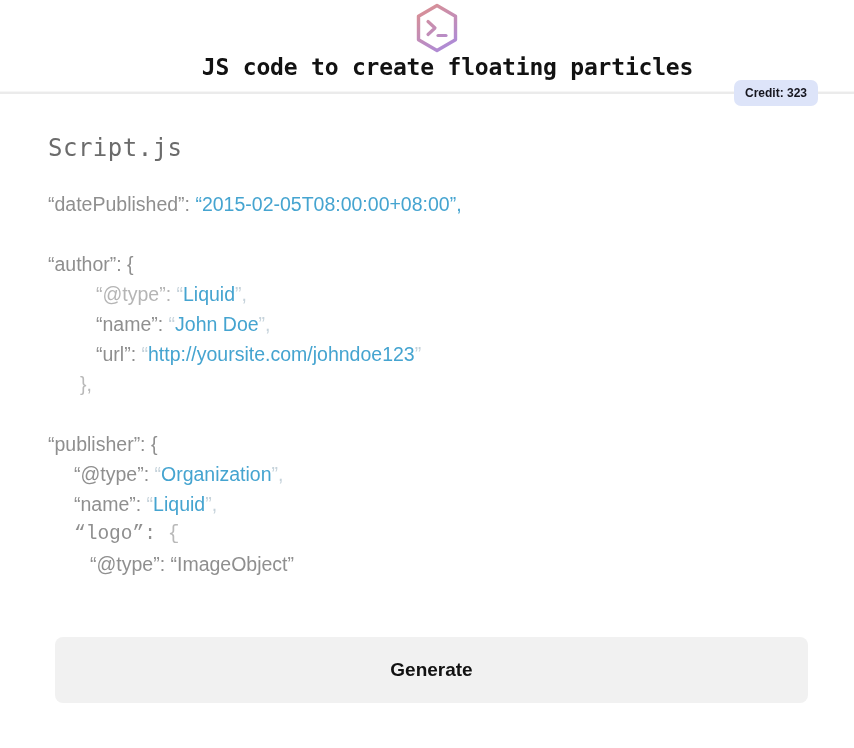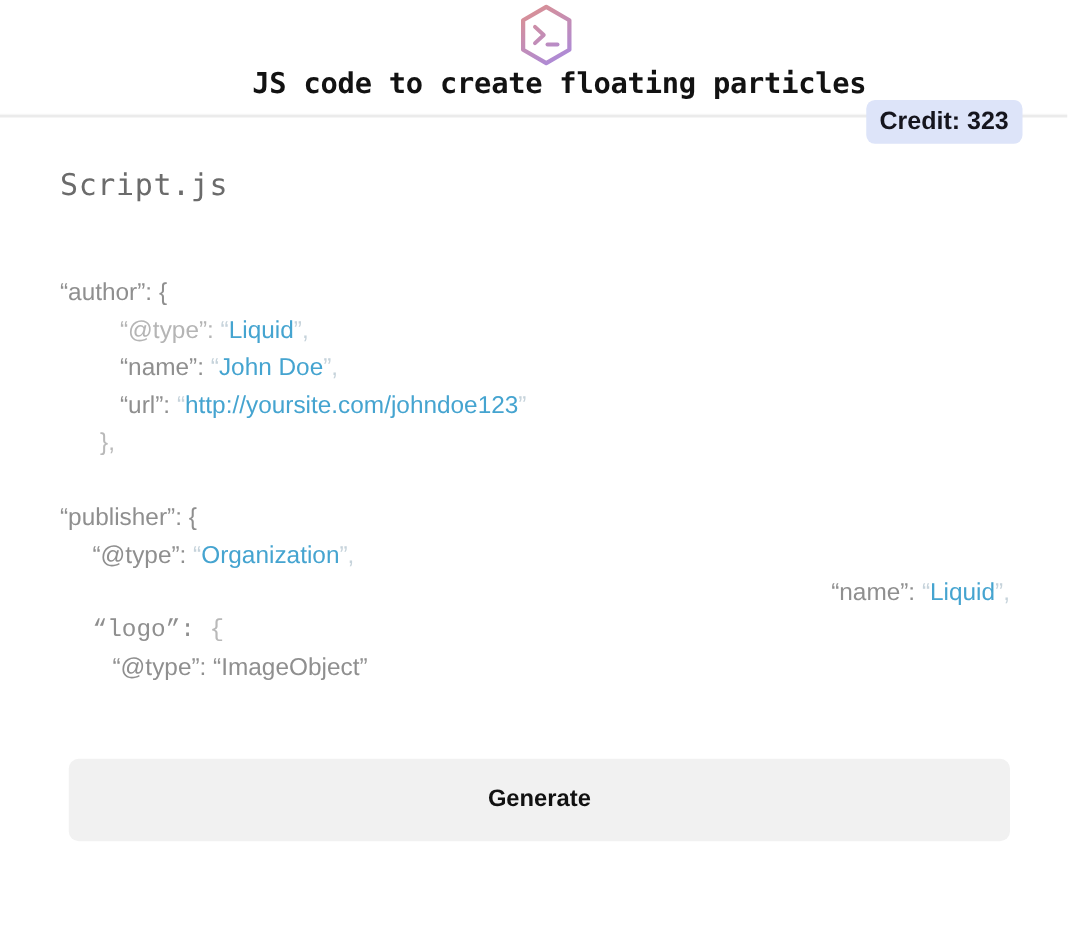--- a/index.html
+++ b/index.html
@@ -17,21 +17,21 @@
   }
   .logo { width:48px; height:52px; flex:0 0 auto; margin-top:2px; }
   .app-title {
     font-family:"DejaVu Sans Mono","Liberation Mono",monospace;
     font-size:23px; font-weight:700; color:#121212;
     margin-left:22px; letter-spacing:-0.2px; white-space:nowrap;
   }
   .credit-badge {
     margin-left:auto;
     background:#dde4f9; color:#15151e;
-    font-size:20px; font-weight:700;
+    font-size:12px; font-weight:700;
     padding:6px 11px; border-radius:7px; white-space:nowrap;text-align:center;
   }
 
   
   .main { padding:40px 46px 0 48px; }
   .filename {
     font-family:"DejaVu Sans Mono","Liberation Mono",monospace;
     font-size:24px; font-weight:500; color:#6b6b6b; letter-spacing:0.5px;
   }
   .code-block { margin-top:27px; font-size:19.5px; line-height:30px; }
@@ -67,30 +67,31 @@
     <polyline points="15,19.5 22,26 15,32.5" stroke="url(#hexgrad)" stroke-width="3.2" stroke-linecap="round" stroke-linejoin="round" fill="none"></polyline>
     <line x1="25" y1="33.5" x2="33" y2="33.5" stroke="url(#hexgrad)" stroke-width="3.2" stroke-linecap="round"></line>
   </svg>
   <div class="app-title">JS code to create floating particles</div>
   <div class="credit-badge">Credit: 323</div>
 </div>
 
 <div class="main">
   <div class="filename">Script.js</div>
   <div class="code-block">
+      <div class="code-line" style="padding-left: 0px;"><span class="tok-key">“datePublished”: </span><span class="tok-value">“2015-02-05T08:00:00+08:00”,</span></div>
       <div class="code-line" style="padding-left: 0px;">&nbsp;</div>
       <div class="code-line" style="padding-left: 0px;"><span class="tok-key">“author”: {</span></div>
       <div class="code-line" style="padding-left: 48px;"><span class="tok-key-light">“@type”: </span><span class="tok-quote">“</span><span class="tok-value">Liquid</span><span class="tok-quote">”,</span></div>
       <div class="code-line" style="padding-left: 48px;"><span class="tok-key">“name”: </span><span class="tok-quote">“</span><span class="tok-value">John Doe</span><span class="tok-quote">”,</span></div>
       <div class="code-line" style="padding-left: 48px;"><span class="tok-key">“url”: </span><span class="tok-quote">“</span><span class="tok-value">http://yoursite.com/johndoe123</span><span class="tok-quote">”</span></div>
       <div class="code-line" style="padding-left: 32px;"><span class="tok-punct">},</span></div>
       <div class="code-line" style="padding-left: 0px;">&nbsp;</div>
       <div class="code-line" style="padding-left: 0px;"><span class="tok-key">“publisher”: {</span></div>
       <div class="code-line" style="padding-left: 26px;"><span class="tok-key">“@type”: </span><span class="tok-quote">“</span><span class="tok-value">Organization</span><span class="tok-quote">”,</span></div>
-      <div class="code-line" style="padding-left: 26px; text-align: right;"><span class="tok-key">“name”: </span><span class="tok-quote">“</span><span class="tok-value">Liquid</span><span class="tok-quote">”,</span></div>
+      <div class="code-line" style="padding-left: 26px;"><span class="tok-key">“name”: </span><span class="tok-quote">“</span><span class="tok-value">Liquid</span><span class="tok-quote">”,</span></div>
       <div class="code-line" style="padding-left: 26px; font-family: Liberation Mono, monospace;"><span class="tok-key">“logo”: </span><span class="tok-punct">{</span></div>
       <div class="code-line" style="padding-left: 42px;"><span class="tok-key">“@type”: “ImageObject”</span></div>
     </div>
 </div>
 
 <div class="action-row">
   <button class="generate-btn">Generate</button>
 </div>
 
 </body></html>

